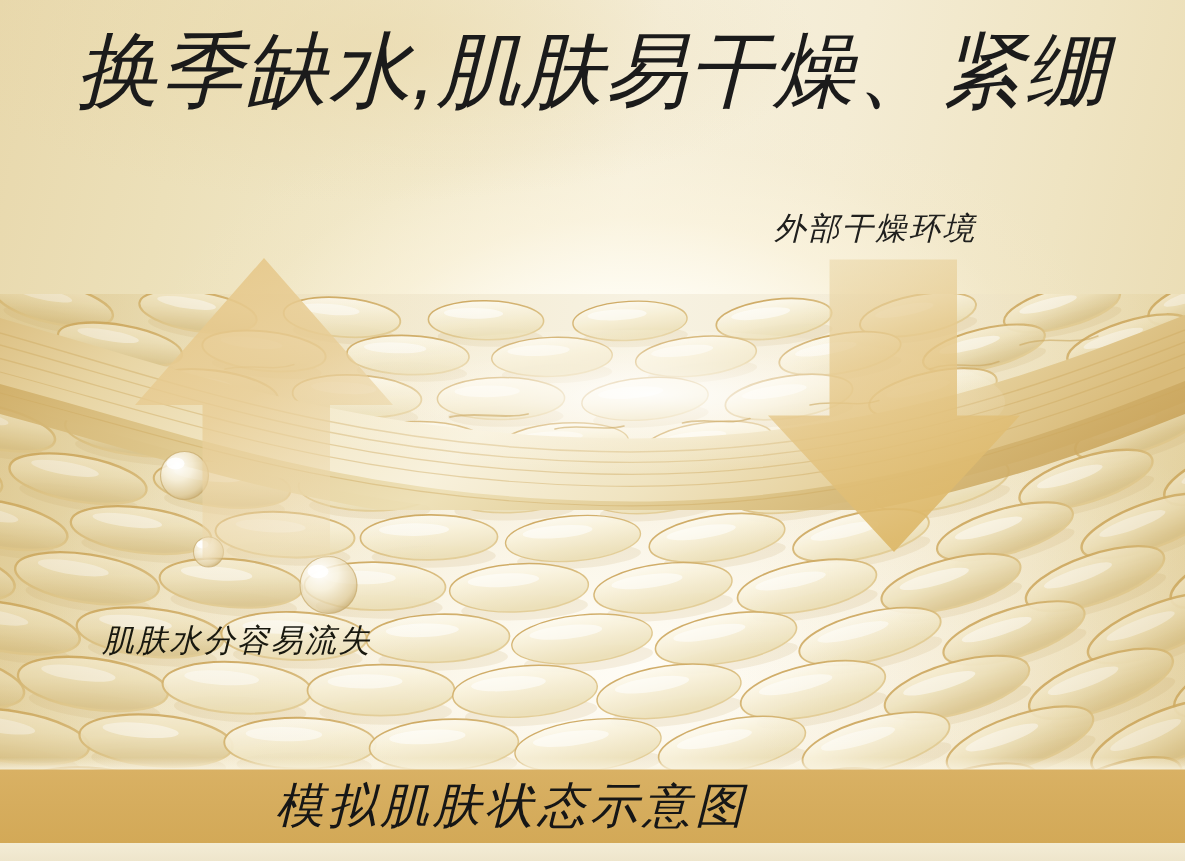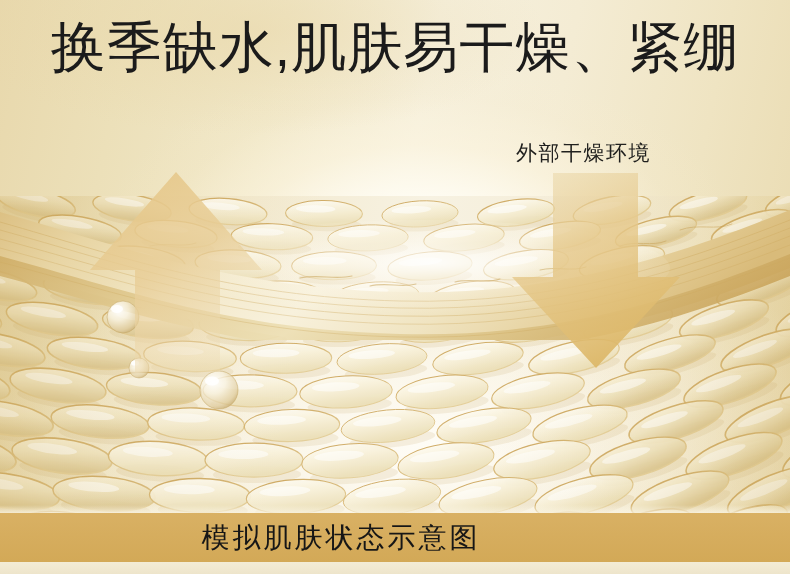--- a/index.html
+++ b/index.html
@@ -7,20 +7,21 @@
     width:790px; height:574px;
     background:#fff;
     font-family:"Liberation Sans", "DejaVu Sans", sans-serif;
     overflow:hidden;
   }
   #poster {
     position:relative;
     width:790px; height:574px;
     overflow:hidden;
     background:#f0abfc;
+    font-style:italic;
   }
 
   
   .sky {
     position:absolute; left:0; top:0; width:790px; height:300px;
     background:
       radial-gradient(ellipse 330px 200px at 420px 255px,
         rgba(255,255,255,0.98) 0%,
         rgba(255,253,244,0.92) 28%,
         rgba(253,246,225,0.55) 55%,
@@ -89,21 +90,21 @@
   }
 
   
   .caption-band {
     position:absolute; left:0; top:513px; width:790px; height:49px;
     background:linear-gradient(180deg,#d9b164 0%, #d6ad5e 45%, #d3a957 100%);
   }
   .caption-text {
     position:absolute; left:0; top:513px; width:682px; height:49px;
     display:flex; align-items:center; justify-content:center;
-    font-size:28px; letter-spacing:3px; color:#161616;
+    font-size:32px; letter-spacing:3px; color:#161616;
     white-space:nowrap;
   }
   .band-top-edge {
     position:absolute; left:0; top:505px; width:790px; height:9px;
     background:linear-gradient(180deg, rgba(247,240,219,0.0) 0%, rgba(250,245,228,0.85) 100%);
   }
   .band-bottom-edge {
     position:absolute; left:0; top:562px; width:790px; height:12px;
     background:linear-gradient(180deg, #f3ecd6 0%, #eee5cb 100%);
   }
@@ -595,19 +596,20 @@
 
     <path d="M176,172 L262,270 L220,270 L220,372 L135,372 L135,270 L90,270 Z" fill="url(#arrUp)"></path>
 
     <path d="M553,173 L638,173 L638,277 L680,277 L596,368 L512,277 L553,277 Z" fill="url(#arrDn)"></path>
   </svg>
 
   <div class="title">换季缺水,肌肤易干燥、紧绷</div>
 
   <div class="label-env">外部干燥环境</div>
 
+  <div class="label-loss">肌肤水分容易流失</div>
 
   <div class="band-top-edge"></div>
   <div class="caption-band"></div>
   <div class="caption-text">模拟肌肤状态示意图</div>
   <div class="band-bottom-edge"></div>
 
 </div>
 
 </body></html>

